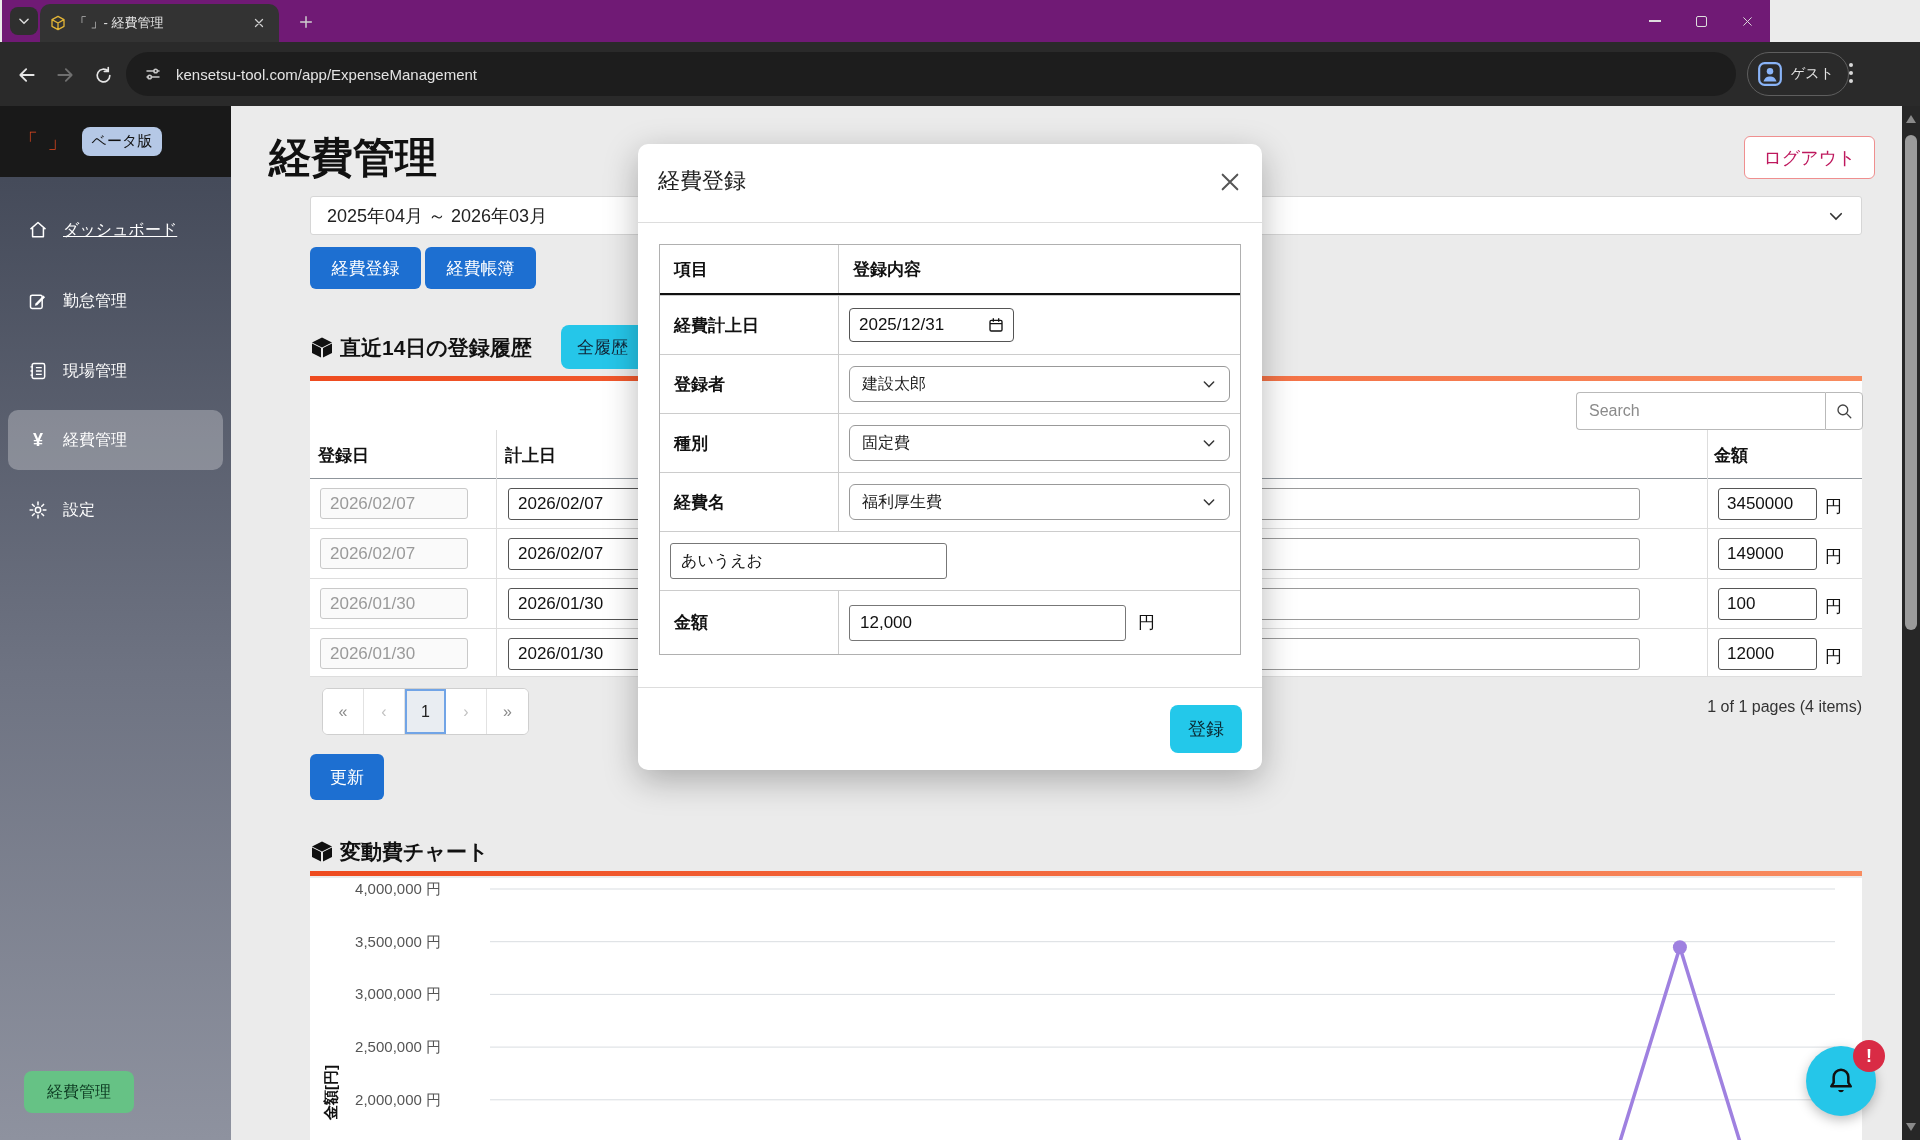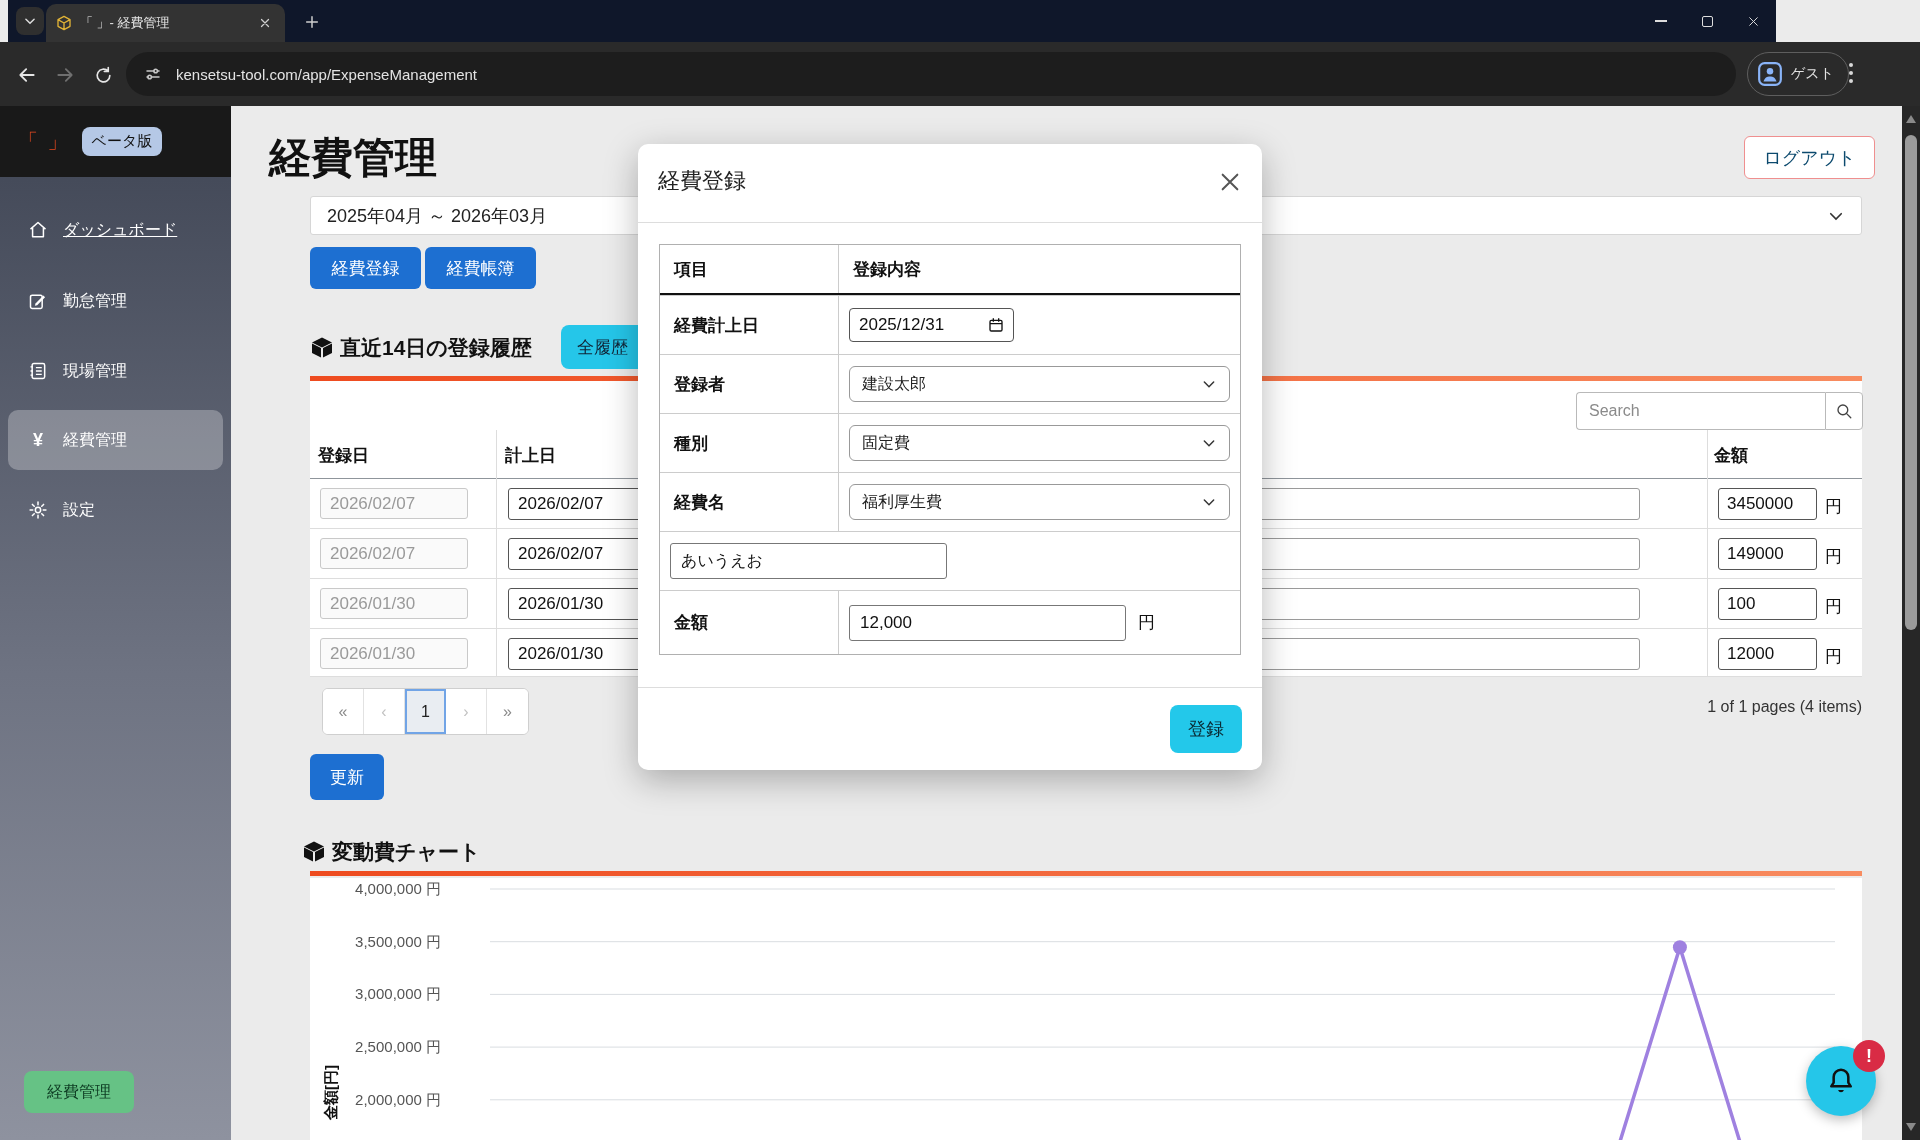--- a/index.html
+++ b/index.html
@@ -1,20 +1,20 @@
 <!DOCTYPE html>
 <html><head>
 <meta charset="utf-8">
 <style>
   * { margin:0; padding:0; box-sizing:border-box; }
   body { background:#444; font-family:"Liberation Sans", sans-serif; }
   .screen { position:relative; width:1920px; height:1140px; overflow:hidden; background:#ebebeb; font-family:"Liberation Sans", sans-serif; }
 
   
-  .tabbar { position:absolute; left:8px; top:0; width:1768px; height:42px; background:#0f172a; }
+  .tabbar { position:absolute; left:2px; top:0; width:1768px; height:42px; background:#701a75; }
   .tabsearch-btn { position:absolute; left:8px; top:7px; width:28px; height:28px; border-radius:8px; background:#2f2f2f; display:flex; align-items:center; justify-content:center; }
   .tab { position:absolute; left:38px; top:4px; width:239px; height:38px; background:#333333; border-radius:10px 10px 0 0; display:flex; align-items:center; padding:0 10px; gap:8px; }
   .tab-title { color:#e6e6e6; font-size:13px; white-space:nowrap; overflow:hidden; text-overflow:ellipsis; flex:1; }
   .tab-close { display:flex; align-items:center; justify-content:center; width:20px; height:20px; border-radius:4px; }
   .newtab-btn { position:absolute; left:292px; top:10px; width:24px; height:24px; display:flex; align-items:center; justify-content:center; }
   .wincontrols { position:absolute; right:0; top:0; height:42px; display:flex; }
   .winbtn { width:46px; height:42px; display:flex; align-items:center; justify-content:center; }
   .winbtn .bar { width:12px; height:1.5px; background:#ddd; }
   .winbtn .sq { width:11px; height:11px; border:1.5px solid #ddd; border-radius:2px; }
 
@@ -43,30 +43,30 @@
   .main { position:absolute; left:231px; top:0; width:1671px; height:1034px; background:#ebebeb; overflow:hidden; }
 
   .vscroll { position:absolute; left:1902px; top:0; width:18px; height:1034px; background:#272727; }
   .vscroll .thumb { position:absolute; left:3px; top:29px; width:12px; height:495px; background:#9b9b9b; border-radius:6px; }
   .vscroll .arr { position:absolute; left:4px; width:0; height:0; border-left:5px solid transparent; border-right:5px solid transparent; }
   .vscroll .up { top:9px; border-bottom:8px solid #8a8a8a; }
   .vscroll .down { bottom:9px; border-top:8px solid #8a8a8a; }
 
   
   .page-title { position:absolute; left:38px; top:24px; font-size:42px; font-weight:bold; color:#111; }
-  .logout-btn { position:absolute; left:1513px; top:30px; width:131px; height:43px; background:#fff; border:1.5px solid #ef8f8f; border-radius:6px; color:#0c4a6e; font-size:18px; display:flex; align-items:center; justify-content:center; }
+  .logout-btn { position:absolute; left:1513px; top:30px; width:131px; height:43px; background:#fff; border:1.5px solid #ef8f8f; border-radius:6px; color:#be185d; font-size:18px; display:flex; align-items:center; justify-content:center; }
   .period-select { position:absolute; left:79px; top:90px; width:1552px; height:39px; background:#fff; border:1px solid #d6d6d6; border-radius:3px; display:flex; align-items:center; padding:0 16px; font-size:18px; color:#222; }
   .period-select svg { margin-left:auto; }
   .blue-btn { background:#1d6fd1; color:#fff; border:none; border-radius:6px; font-size:17px; display:flex; align-items:center; justify-content:center; }
   .btn-register { position:absolute; left:79px; top:141px; width:111px; height:42px; }
   .btn-ledger  { position:absolute; left:194px; top:141px; width:111px; height:42px; }
 
   .section-head { position:absolute; display:flex; align-items:center; gap:6px; font-size:21px; font-weight:bold; color:#111; }
   .head-history { left:79px; top:228px; }
-  .head-chart   { left:71px; top:732px; }
+  .head-chart   { left:79px; top:732px; }
   .history-tab { position:absolute; left:330px; top:219px; width:150px; height:44px; background:#25c6e9; border-radius:8px; color:#123; font-size:17px; display:flex; align-items:center; padding-left:16px; }
   .orange-line { position:absolute; left:79px; width:1552px; height:5px; background:linear-gradient(90deg,#ee4b1f,#f88c60); }
   .ol1 { top:270px; } .ol2 { top:765px; }
 
   
   .table-panel { position:absolute; left:79px; top:275px; width:1552px; height:296px; background:#fff; }
   .search-wrap { position:absolute; left:1258px; top:11px; display:flex;padding-left:8px; }
   .search-input { width:249px; height:38px; border:1px solid #b9b9b9; border-right:none; border-radius:4px 0 0 4px; font-size:16px; padding:0 12px; color:#333; font-family:"Liberation Sans",sans-serif; }
   .search-input::placeholder { color:#8a8a8a; }
   .search-btn { width:38px; height:38px; border:1px solid #b9b9b9; border-radius:0 4px 4px 0; background:#fff; display:flex; align-items:center; justify-content:center; }

